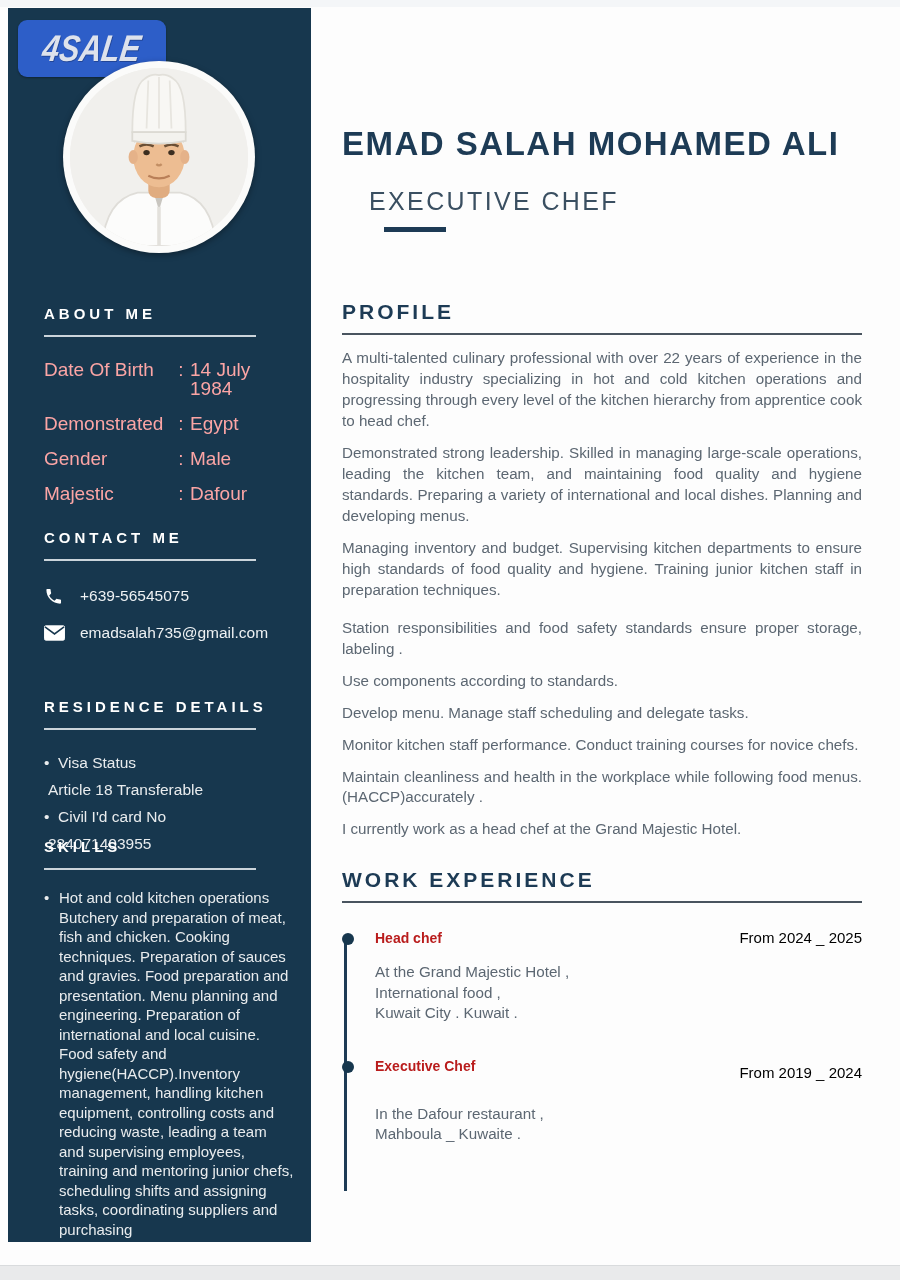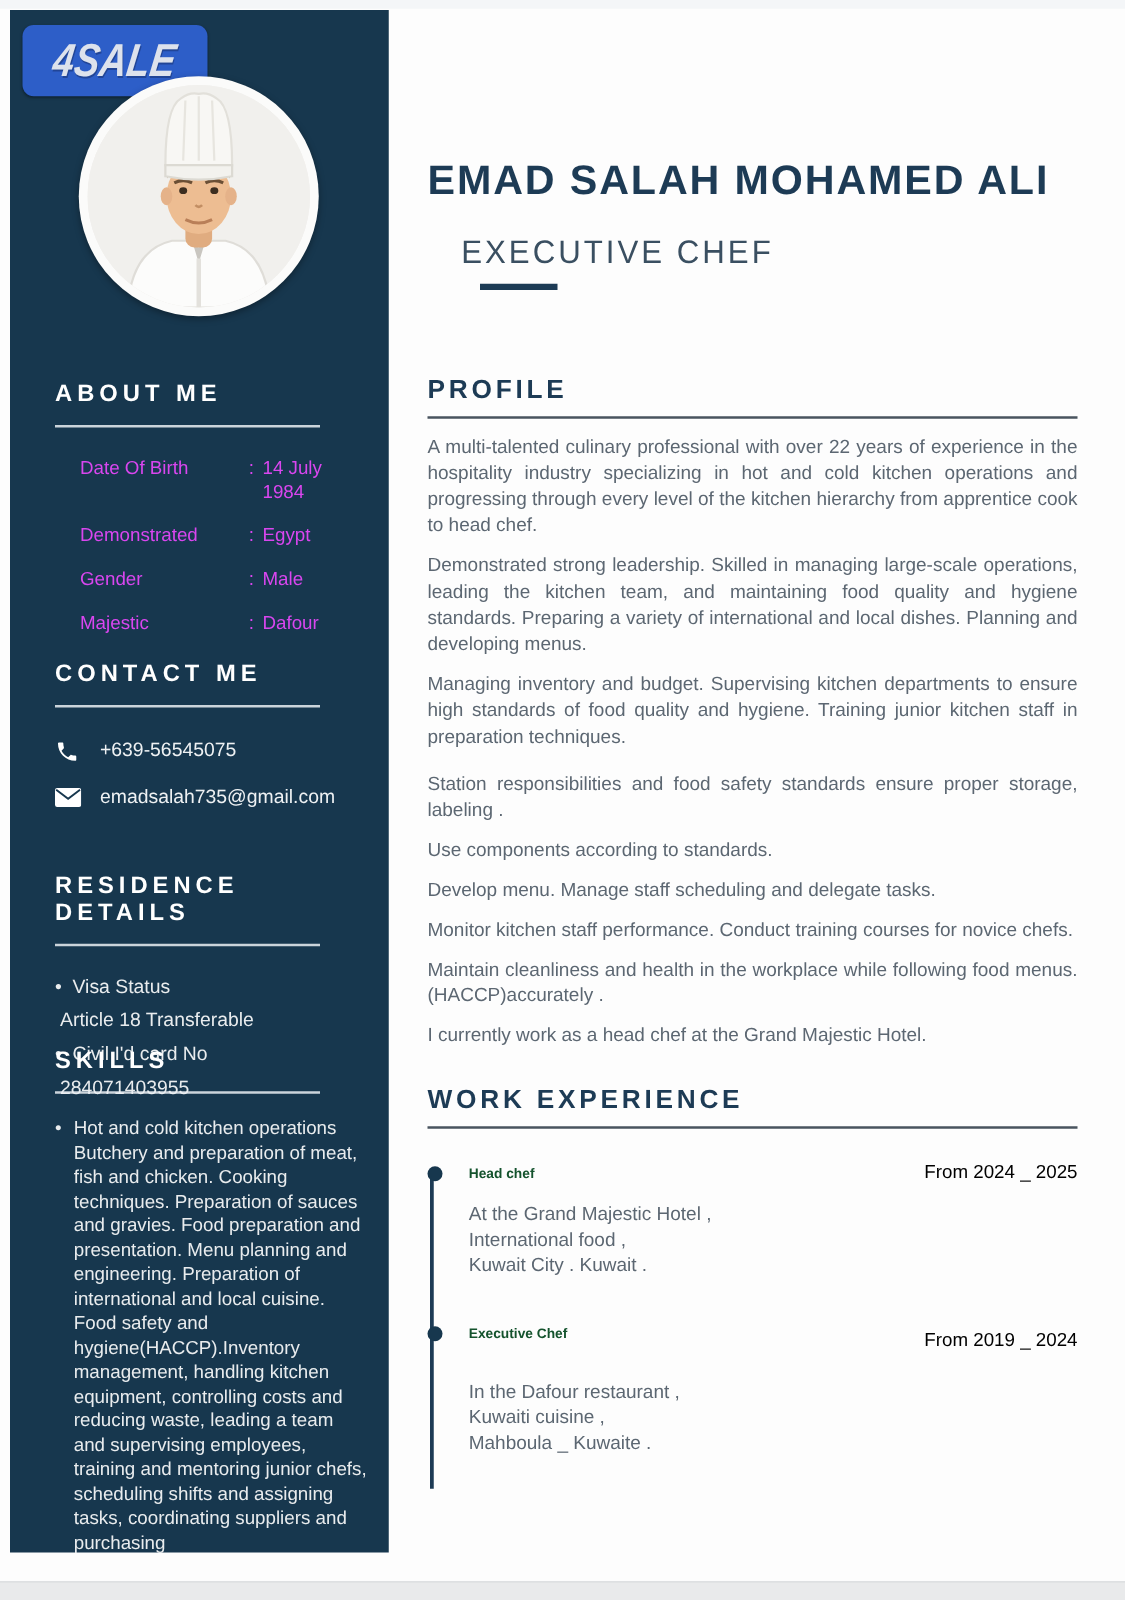--- a/index.html
+++ b/index.html
@@ -32,25 +32,25 @@
   .photo-ring{
     position:absolute;left:55px;top:53px;width:192px;height:192px;border-radius:50%;
     background:#fbfbfa;display:flex;align-items:center;justify-content:center;
     box-shadow:0 2px 6px rgba(0,0,0,.35);
   }
   .photo{
     width:178px;height:178px;border-radius:50%;overflow:hidden;background:#f1f0ed;
   }
   .side-section{position:absolute;left:36px;width:250px;}
   .side-h{
-    color:#ffffff;font-size:19px;font-weight:700;letter-spacing:4px;
+    color:#ffffff;font-size:15px;font-weight:700;letter-spacing:4px;
   }
   .side-rule{margin-top:13px;width:212px;height:2px;background:rgba(235,240,244,.85);}
   .about-rows{margin-top:23px;}
-  .about-row{display:flex;font-size:15px;color:#d946ef;margin-bottom:16px;line-height:19px;margin-left:20px;}
+  .about-row{display:flex;font-size:19px;color:#fca5a5;margin-bottom:16px;line-height:19px;}
   .about-row .lbl{width:128px;flex:none;}
   .about-row .sep{width:18px;flex:none;text-align:center;}
   .about-row .val{flex:1;}
   .contact-row{display:flex;align-items:center;margin-bottom:17px;font-size:15.5px;color:#eef1f3;}
   .contact-row .cicon{width:22px;height:20px;flex:none;margin-right:14px;display:flex;align-items:center;}
   .res-items{margin-top:19px;font-size:15.5px;line-height:27px;color:#e9ecee;}
   .res-line{display:flex;}
   .res-line .dot{width:14px;flex:none;}
   .res-line.cont{padding-left:4px;}
   .skills-body{margin-top:18px;display:flex;font-size:15px;line-height:19.5px;color:#e9ecee;}
@@ -76,21 +76,21 @@
   .profile{position:absolute;left:0;top:300px;width:520px;}
   .para{font-size:15.2px;line-height:1.38;color:#5c6772;text-align:justify;margin:0 0 11px 0;}
   .para.gap{margin-top:17px;}
 
   .work{position:absolute;left:0;top:868px;width:520px;}
   .timeline{position:relative;margin-top:26px;padding-left:33px;}
   .tl-line{position:absolute;left:2px;top:14px;width:3px;height:248px;background:#1d3b55;}
   .job{position:relative;}
   .job .tl-dot{position:absolute;left:-33px;top:4px;width:12px;height:12px;border-radius:50%;background:#17374e;}
   .job-head{display:flex;justify-content:space-between;align-items:baseline;}
-  .job-title{font-size:11px;font-weight:700;color:#14532d;}
+  .job-title{font-size:14px;font-weight:700;color:#b91c1c;}
   .job-period{font-size:15px;color:#000000;}
   .job-lines{margin-top:16px;font-size:15.2px;line-height:20.5px;color:#5c6772;}
   .job+.job{margin-top:33px;}
   .job.second .job-period{position:relative;top:7px;}
   .job.second .job-lines{margin-top:30px;}
 </style>
 </head>
 <body>
 
 <div class="page">
@@ -257,21 +257,20 @@
         </div>
 
         <div class="job second">
           <span class="tl-dot"></span>
           <div class="job-head">
             <span class="job-title">Executive Chef</span>
             <span class="job-period">From 2019 _ 2024</span>
           </div>
           <div class="job-lines">
             <div>In the Dafour restaurant ,</div>
-            <div>Kuwaiti cuisine ,</div>
             <div>Mahboula _ Kuwaite .</div>
           </div>
         </div>
       </div>
     </section>
   </main>
 
   <div class="page-edge-bottom"></div>
 </div>
 

